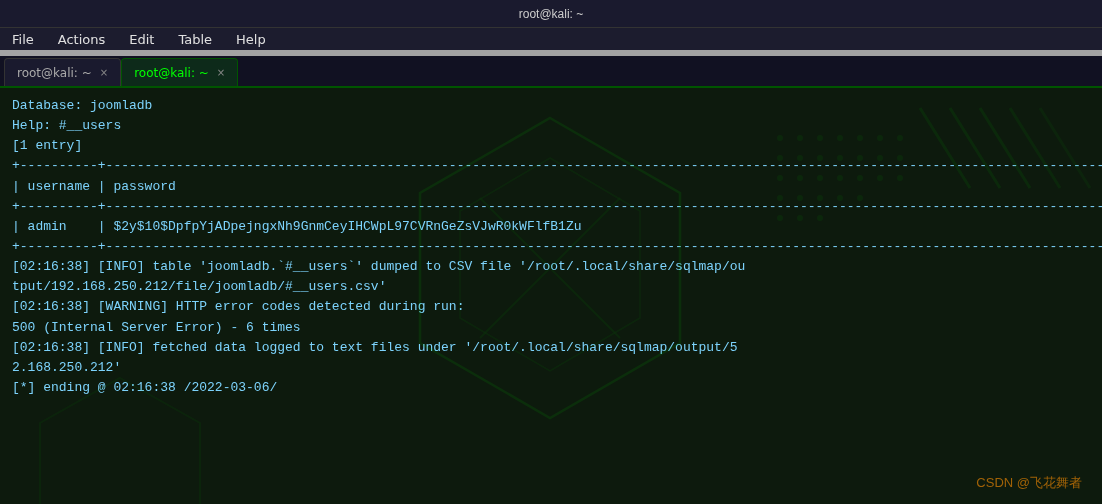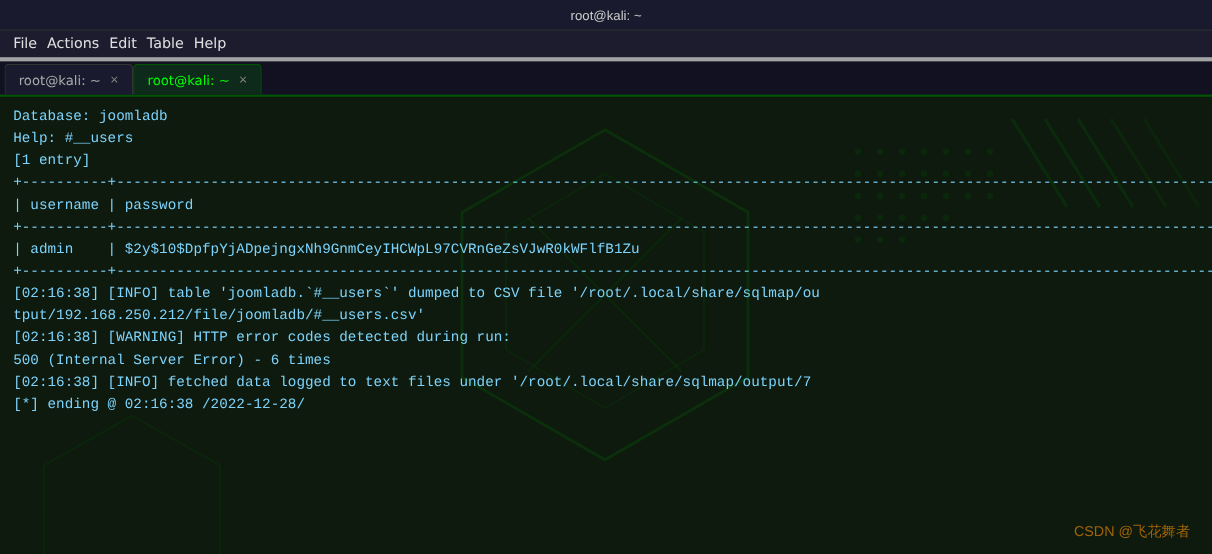--- a/index.html
+++ b/index.html
@@ -32,22 +32,22 @@
 
     
     .menu-bar {
       position: relative;
       z-index: 10;
       background: #1c1c2e;
       height: 28px;
       display: flex;
       align-items: center;
       padding: 0 8px;
-      gap: 1px;
-      border-bottom: 4px solid #a3a3a3;
+      gap: 16px;
+      border-bottom: 6px solid #a3a3a3;
     }
     .menu-item {
       color: #e0e0e0;
       font-size: 13px;
       font-family: 'DejaVu Sans', Arial, sans-serif;
       cursor: pointer;
       padding: 2px 4px;
     }
 
     
@@ -216,18 +216,19 @@
     <div class="terminal-line green">+----------+----------------------------------------------------------------------------------------------------------------------------------+</div>
     <div class="terminal-line green">| username | password                                                                                                                         |</div>
     <div class="terminal-line green">+----------+----------------------------------------------------------------------------------------------------------------------------------+</div>
     <div class="terminal-line green">| admin    | $2y$10$DpfpYjADpejngxNh9GnmCeyIHCWpL97CVRnGeZsVJwR0kWFlfB1Zu                                                                   |</div>
     <div class="terminal-line green">+----------+----------------------------------------------------------------------------------------------------------------------------------+</div>
     <div class="terminal-line green"></div>
     <div class="terminal-line green">[02:16:38] [INFO] table 'joomladb.`#__users`' dumped to CSV file '/root/.local/share/sqlmap/ou</div>
     <div class="terminal-line green">tput/192.168.250.212/file/joomladb/#__users.csv'</div>
     <div class="terminal-line green">[02:16:38] [WARNING] HTTP error codes detected during run:</div>
     <div class="terminal-line green">500 (Internal Server Error) - 6 times</div>
-    <div class="terminal-line green">[02:16:38] [INFO] fetched data logged to text files under '/root/.local/share/sqlmap/output/7</div>
+    <div class="terminal-line green">[02:16:38] [INFO] fetched data logged to text files under '/root/.local/share/sqlmap/output/5</div>
+    <div class="terminal-line green">2.168.250.212'</div>
     <div class="terminal-line green"></div>
-    <div class="terminal-line green">[*] ending @ 02:16:38 /2022-12-28/</div>
+    <div class="terminal-line green">[*] ending @ 02:16:38 /2022-03-06/</div>
   </div>
 
 <div class="csdn-watermark">CSDN @飞花舞者</div>
 
 </body></html>

